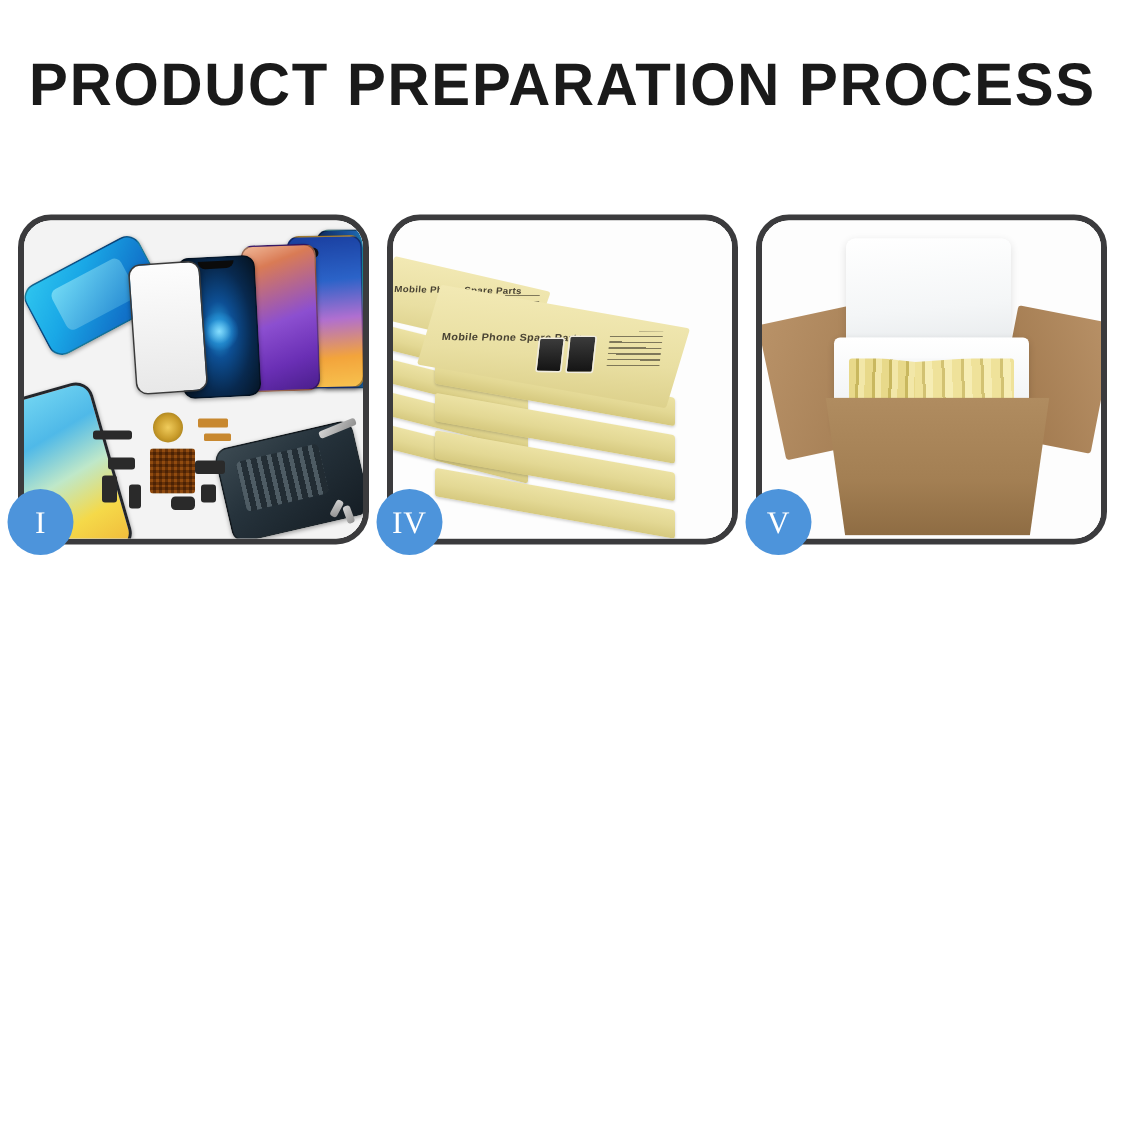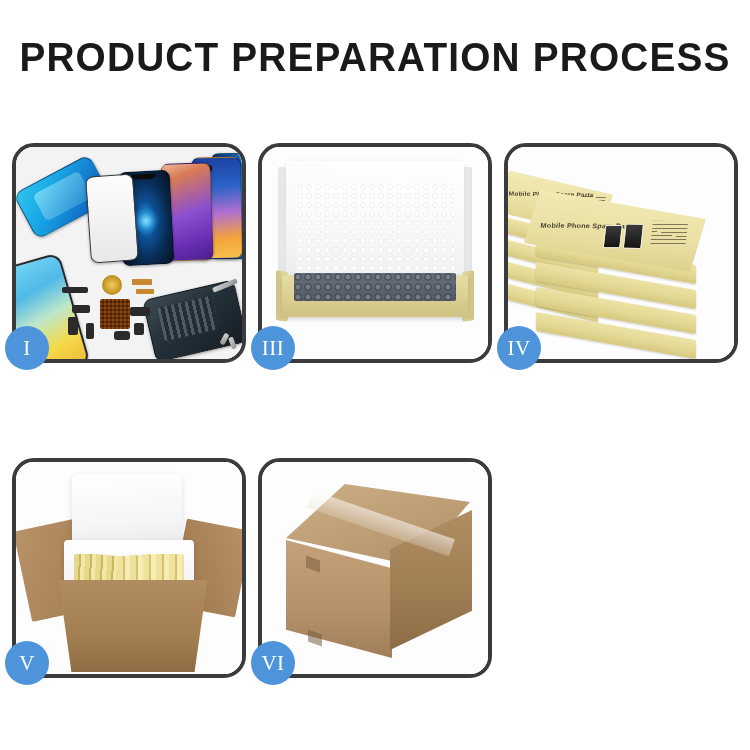--- a/index.html
+++ b/index.html
@@ -373,35 +373,20 @@
         <div class="chip" style="left:114px;top:160px;width:20px;height:9px;border-radius:2px;"></div>
         <div class="chip silver" style="left:196px;top:136px;width:26px;height:5px;transform:rotate(-22deg);"></div>
         <div class="chip silver" style="left:206px;top:186px;width:5px;height:12px;transform:rotate(28deg);"></div>
         <div class="chip silver" style="left:214px;top:190px;width:5px;height:12px;transform:rotate(-20deg);"></div>
       </div>
     </div>
     <div class="badge">I</div>
   </div>
 
 
-  <div class="panel">
-    <div class="panel-inner">
-      <div class="scene-flatbox">
-        <div class="fb-lidflapL"></div>
-        <div class="fb-lidflapR"></div>
-        <div class="fb-lid"></div>
-        <div class="fb-foam"></div>
-        <div class="fb-trayL"></div>
-        <div class="fb-trayR"></div>
-        <div class="fb-tray"></div>
-        <div class="fb-wrap"></div>
-      </div>
-    </div>
-    <div class="badge">III</div>
-  </div>
 
   <div class="panel">
     <div class="panel-inner">
       <div class="scene-stack">
 
         <div class="kb" style="left:-2px;top:60px;width:92px;height:16px;transform:skewY(14deg);"></div>
         <div class="kb" style="left:-2px;top:82px;width:92px;height:16px;transform:skewY(14deg);"></div>
         <div class="kb" style="left:-2px;top:104px;width:92px;height:16px;transform:skewY(14deg);"></div>
         <div class="kb" style="left:-2px;top:126px;width:92px;height:16px;transform:skewY(14deg);"></div>
         <div class="kb" style="left:-2px;top:148px;width:92px;height:16px;transform:skewY(14deg);"></div>
@@ -440,27 +425,14 @@
         <div class="ct-inner">
           <div class="ct-stickA"></div>
           <div class="ct-stickB"></div>
         </div>
         <div class="ct-body"></div>
       </div>
     </div>
     <div class="badge">V</div>
   </div>
 
-  <div class="panel">
-    <div class="panel-inner">
-      <div class="scene-shipbox">
-        <div class="sb-top"></div>
-        <div class="sb-front"></div>
-        <div class="sb-side"></div>
-        <div class="sb-tape"></div>
-        <div class="sb-seam" style="left:44px;top:96px;width:14px;height:12px;transform:skewY(20deg);"></div>
-        <div class="sb-seam" style="left:46px;top:170px;width:14px;height:12px;transform:skewY(20deg);"></div>
-      </div>
-    </div>
-    <div class="badge">VI</div>
-  </div>
 
 </div>
 
 </body></html>

